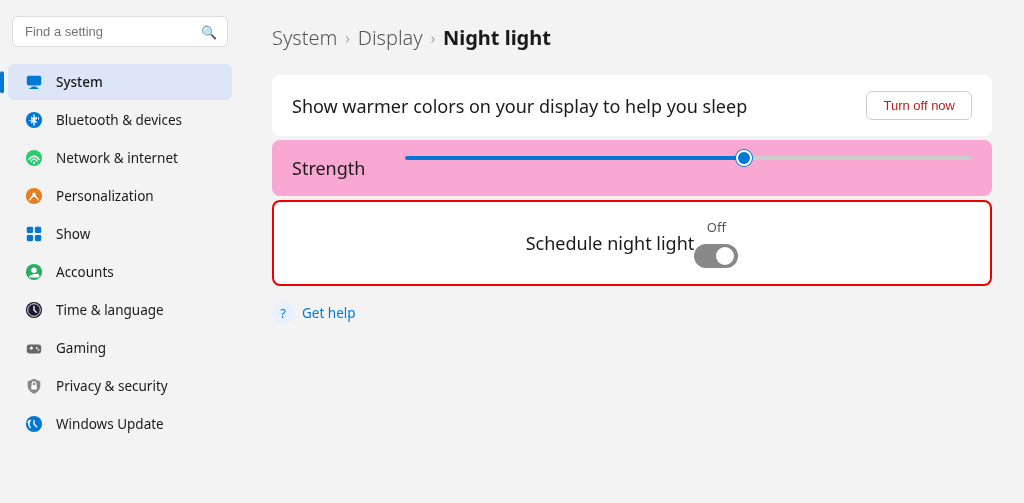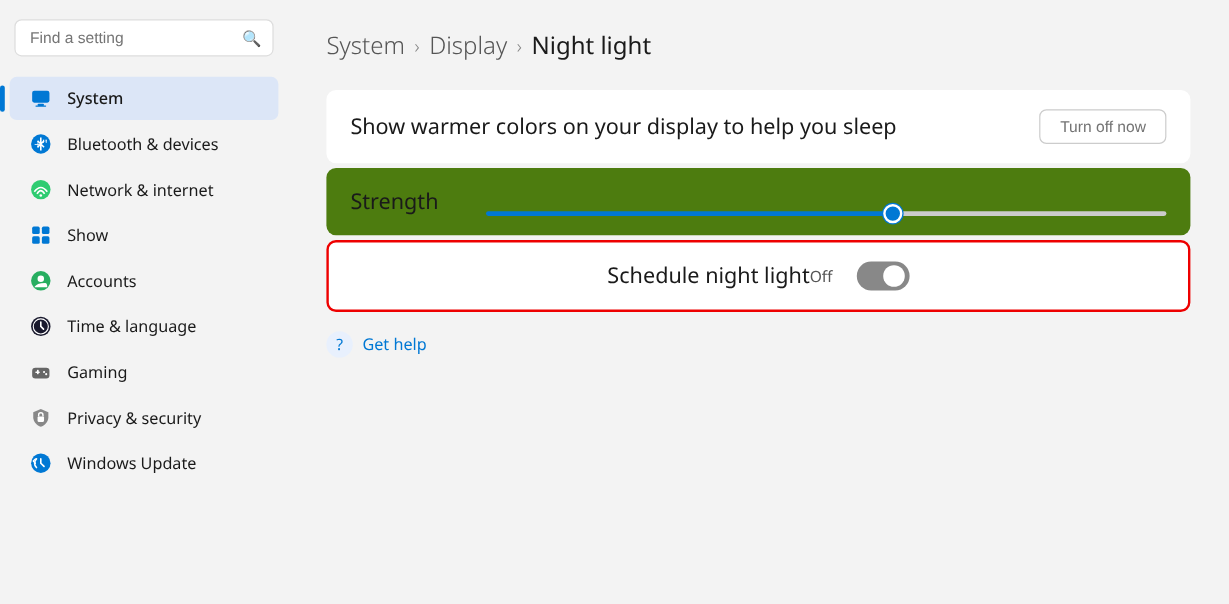--- a/index.html
+++ b/index.html
@@ -118,21 +118,21 @@
       color: #555;
       cursor: pointer;
     }
 
     .breadcrumb .bc-separator {
       color: #888;
       font-size: 16px;
     }
 
     .breadcrumb .bc-current {
-      font-weight: 400;
+      font-weight: 700;
       color: #1a1a1a;
     }
 
     .card {
       background: #fff;
       border-radius: 8px;
       margin-bottom: 4px;
       padding: 16px 20px;
       display: flex;
       align-items: center;
@@ -144,31 +144,31 @@
       color: #1a1a1a;
     }
 
     .turn-off-btn {
       padding: 6px 16px;
       border: 1px solid #ccc;
       border-radius: 6px;
       background: #fff;
       font-size: 13px;
       cursor: pointer;
-      color: #737373;
+      color: #b91c1c;
     }
 
     
     .strength-card {
-      background: #4d7c0f;
+      background: #f9a8d4;
       border-radius: 8px;
       margin-bottom: 4px;
       padding: 16px 20px;
       display: flex;
-      align-items: flex-end;
+      align-items: flex-start;
       justify-content: space-between;
     }
 
     .slider-wrap {
       flex: 1;
       margin-left: 40px;
       display: flex;
       align-items: center;
     }
 
@@ -201,21 +201,22 @@
       padding: 16px 20px;
       display: flex;
       align-items: center;
       justify-content: center;
       border: 2px solid #e00;
     }
 
     .toggle-wrap {
       display: flex;
       align-items: center;
-      gap: 20px;
+      gap: 8px;
+      flex-direction: column;
     }
 
     .toggle-label-text {
       font-size: 13px;
       color: #555;
     }
 
     .toggle {
       position: relative;
       width: 44px;
@@ -307,20 +308,30 @@
       <svg viewBox="0 0 20 20" fill="none">
         <circle cx="10" cy="10" r="9" fill="#2ecc71"></circle>
         <path d="M4 12 Q10 4 16 12" stroke="white" stroke-width="1.5" fill="none"></path>
         <path d="M6.5 14 Q10 8 13.5 14" stroke="white" stroke-width="1.5" fill="none"></path>
         <circle cx="10" cy="15.5" r="1.2" fill="white"></circle>
       </svg>
     </span>
     <span>Network &amp; internet</span>
   </div>
 
+  <div class="nav-item">
+    <span class="nav-icon">
+      <svg viewBox="0 0 20 20" fill="none">
+        <circle cx="10" cy="10" r="9" fill="#e67e22"></circle>
+        <path d="M5 15 Q10 5 15 15" stroke="white" stroke-width="1.5" fill="none"></path>
+        <circle cx="10" cy="8" r="2" fill="white"></circle>
+      </svg>
+    </span>
+    <span>Personalization</span>
+  </div>
 
   <div class="nav-item">
     <span class="nav-icon">
       <svg viewBox="0 0 20 20" fill="none">
         <rect x="2" y="2" width="7" height="7" rx="1.5" fill="#0078d4"></rect>
         <rect x="11" y="2" width="7" height="7" rx="1.5" fill="#0078d4"></rect>
         <rect x="2" y="11" width="7" height="7" rx="1.5" fill="#0078d4"></rect>
         <rect x="11" y="11" width="7" height="7" rx="1.5" fill="#0078d4"></rect>
       </svg>
     </span>

